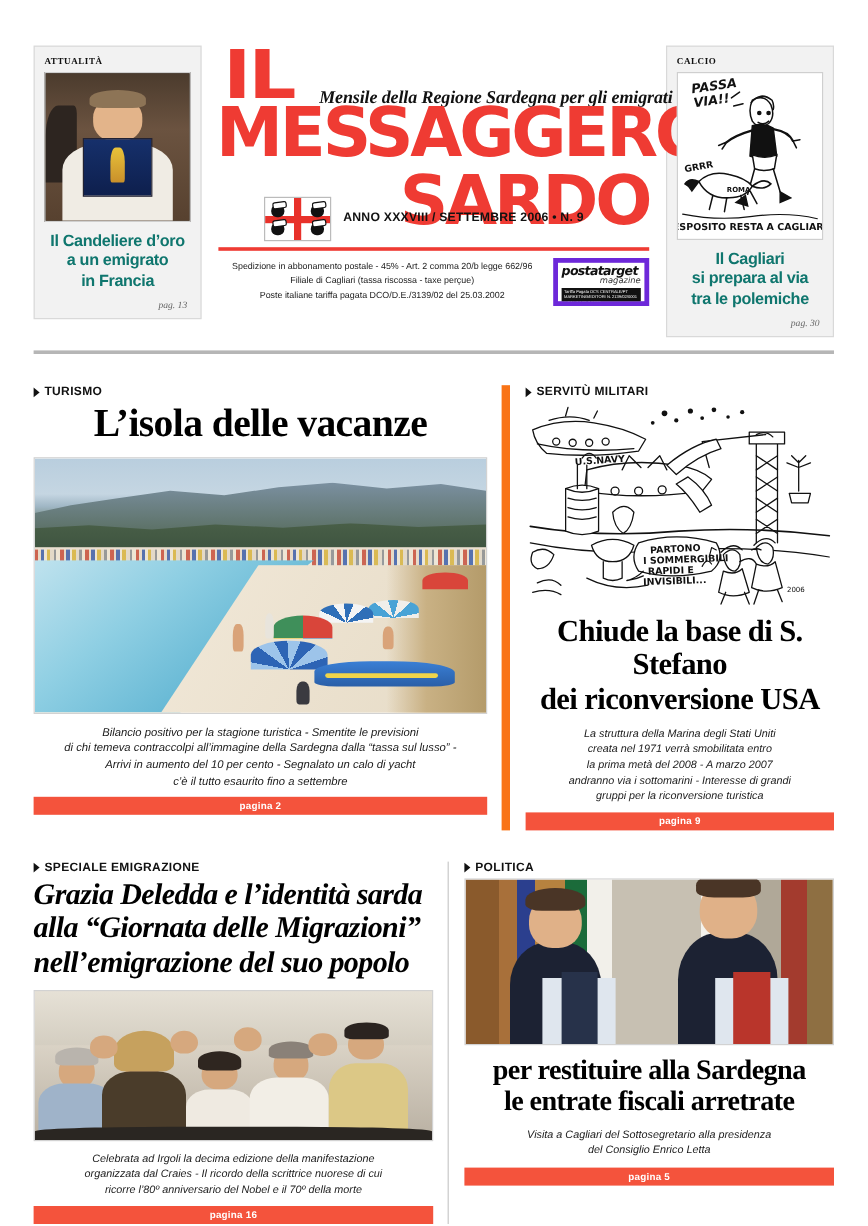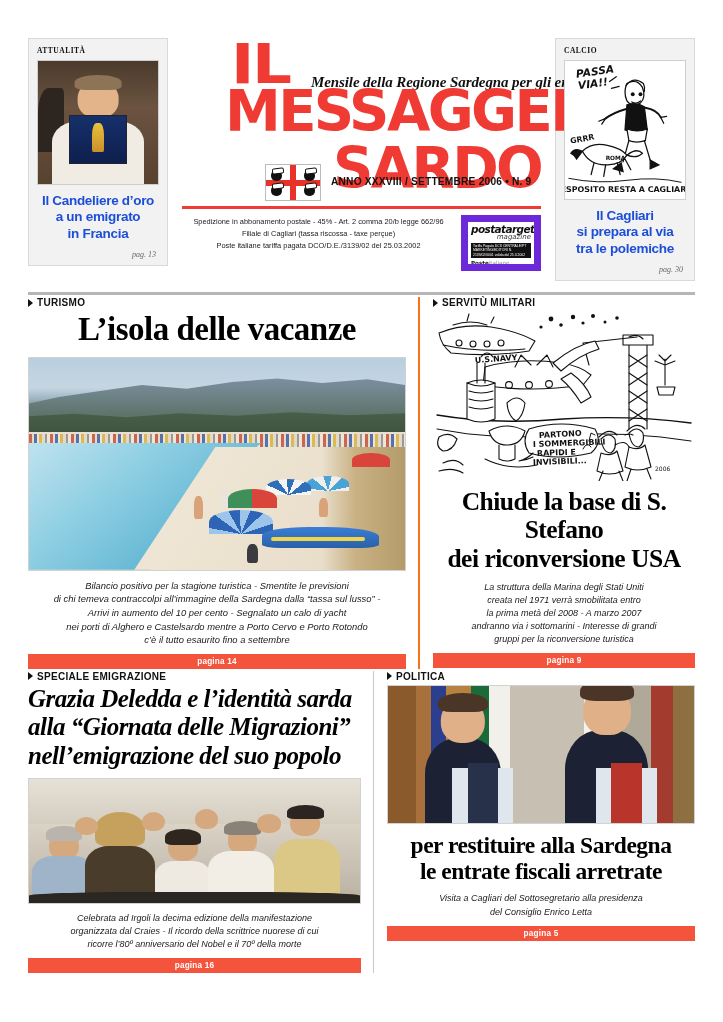--- a/index.html
+++ b/index.html
@@ -58,42 +58,42 @@
   .teaser-photo.cartoon {
     background: #ffffff;
     height: 140px;
   }
   .teaser-title {
     font-family: "Liberation Sans", sans-serif;
     font-weight: bold;
     font-size: 13.5px;
     line-height: 1.22;
     text-align: center;
-    color: #1d4ed8;
+    color: #0f766e;
     margin-top: 8px;
     letter-spacing: -0.3px;
   }
   .teaser-pag {
     font-family: "Liberation Serif", serif;
     font-style: italic;
     font-size: 8px;
     color: #666;
     text-align: right;
     margin-top: 8px;
     padding-right: 3px;
   }
 
   
   .masthead {
     flex: 1;
     padding: 0 10px;
     position: relative;
     min-width: 0;
   }
-  .logo-block { position: relative; height: 160px; margin-left: 45px; }
+  .logo-block { position: relative; height: 160px; }
   .logo-il {
     position: absolute;
     left: 8px; top: -2px;
     font-family: "DejaVu Sans", sans-serif;
     font-weight: bold;
     font-size: 56px;
     color: #ef3b33;
     letter-spacing: -2px;
     line-height: 1;
     transform: scaleX(1.12);
@@ -204,22 +204,22 @@
     font-family: "Liberation Sans", sans-serif;
     font-size: 7.4px;
     line-height: 1.65;
     color: #1a1a1a;
     text-align: center;
     padding-top: 1px;
   }
   .postatarget {
     flex: 0 0 80px;
     width: 80px;
-    height: 56px;
-    border: 7px solid #6d28d9;
+    height: 40px;
+    border: 4px solid #6d28d9;
     background: #fff;
     position: relative;
     overflow: hidden;
     padding: 2px 3px;
   }
   .pt-name {
     font-family: "DejaVu Sans", sans-serif;
     font-weight: bold;
     font-style: italic;
     font-size: 10.5px;
@@ -261,24 +261,24 @@
     margin: 11px 28px 0 28px;
   }
 
   
   .content {
     padding: 0 28px;
   }
   .row {
     display: flex;
     gap: 0;
-    padding-top: 2px;
+    padding-top: 26px;
   }
   .col-left  { flex: 0 0 390px; padding-right: 12px; }
-  .col-right { flex: 1; padding-left: 13px; border-left: 2px solid #f97316; }
+  .col-right { flex: 1; padding-left: 13px; border-left: 7px solid #f97316; }
 
   .row2 .col-left  { flex: 0 0 345px; padding-right: 12px; }
   .row2 .col-right { flex: 1; padding-left: 13px; border-left: 1px solid #c9c9c9; }
 
   .kicker {
     font-family: "Liberation Sans", sans-serif;
     font-weight: bold;
     font-size: 10px;
     letter-spacing: 0.3px;
     color: #111;
@@ -667,24 +667,23 @@
             <div class="fig f1"></div>
             <div class="fig f2"></div>
             <div class="fig f3"></div>
             <div class="fig f4"></div>
           </div>
         </div>
         <div class="caption">
           <div>Bilancio positivo per la stagione turistica - Smentite le previsioni</div>
           <div>di chi temeva contraccolpi all’immagine della Sardegna dalla “tassa sul lusso” -</div>
           <div>Arrivi in aumento del 10 per cento - Segnalato un calo di yacht</div>
-          <div>nei porti di Alghero e Castelsardo mentre a Porto Cervo e Porto Rotondo</div>
           <div>c’è il tutto esaurito fino a settembre</div>
         </div>
-        <div class="pagebar">pagina 14</div>
+        <div class="pagebar">pagina 2</div>
       </div>
 
       <div class="col-right">
         <div class="kicker">
           <span class="tri"></span>
           <span>SERVITÙ MILITARI</span>
         </div>
 
         <div class="cartoon-box">
           <svg class="cartoon-svg" viewBox="0 0 262 170">

